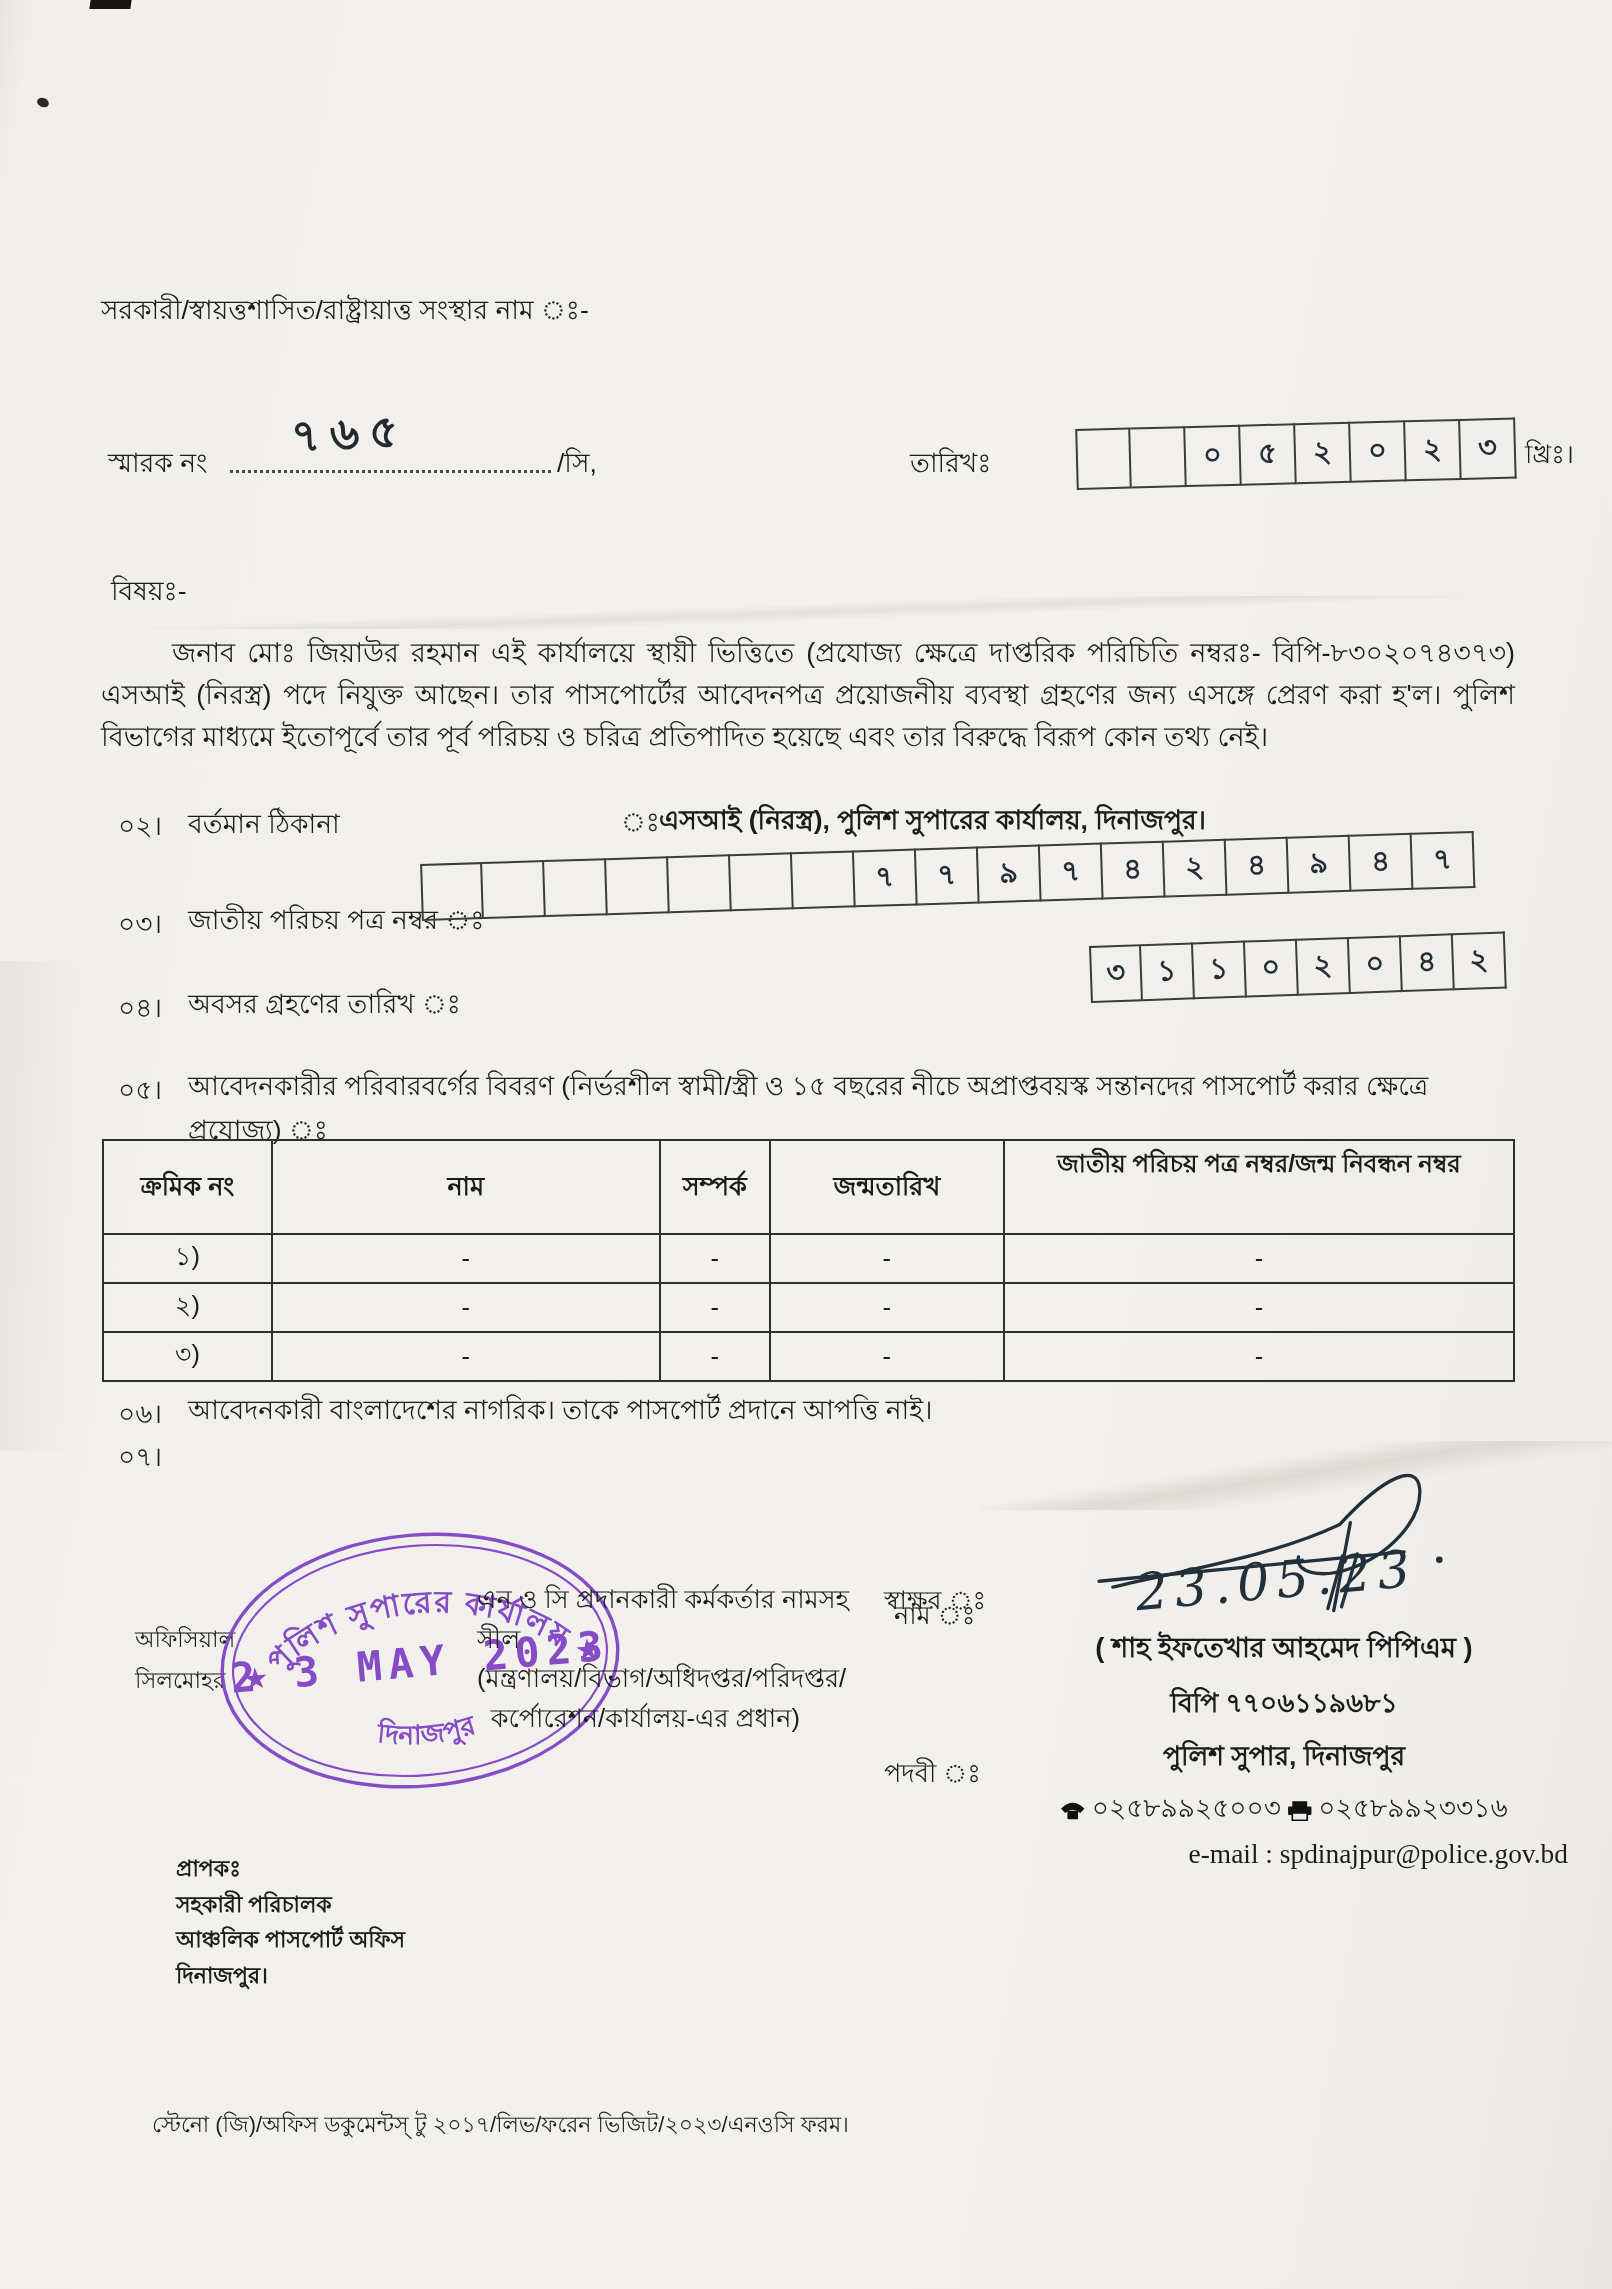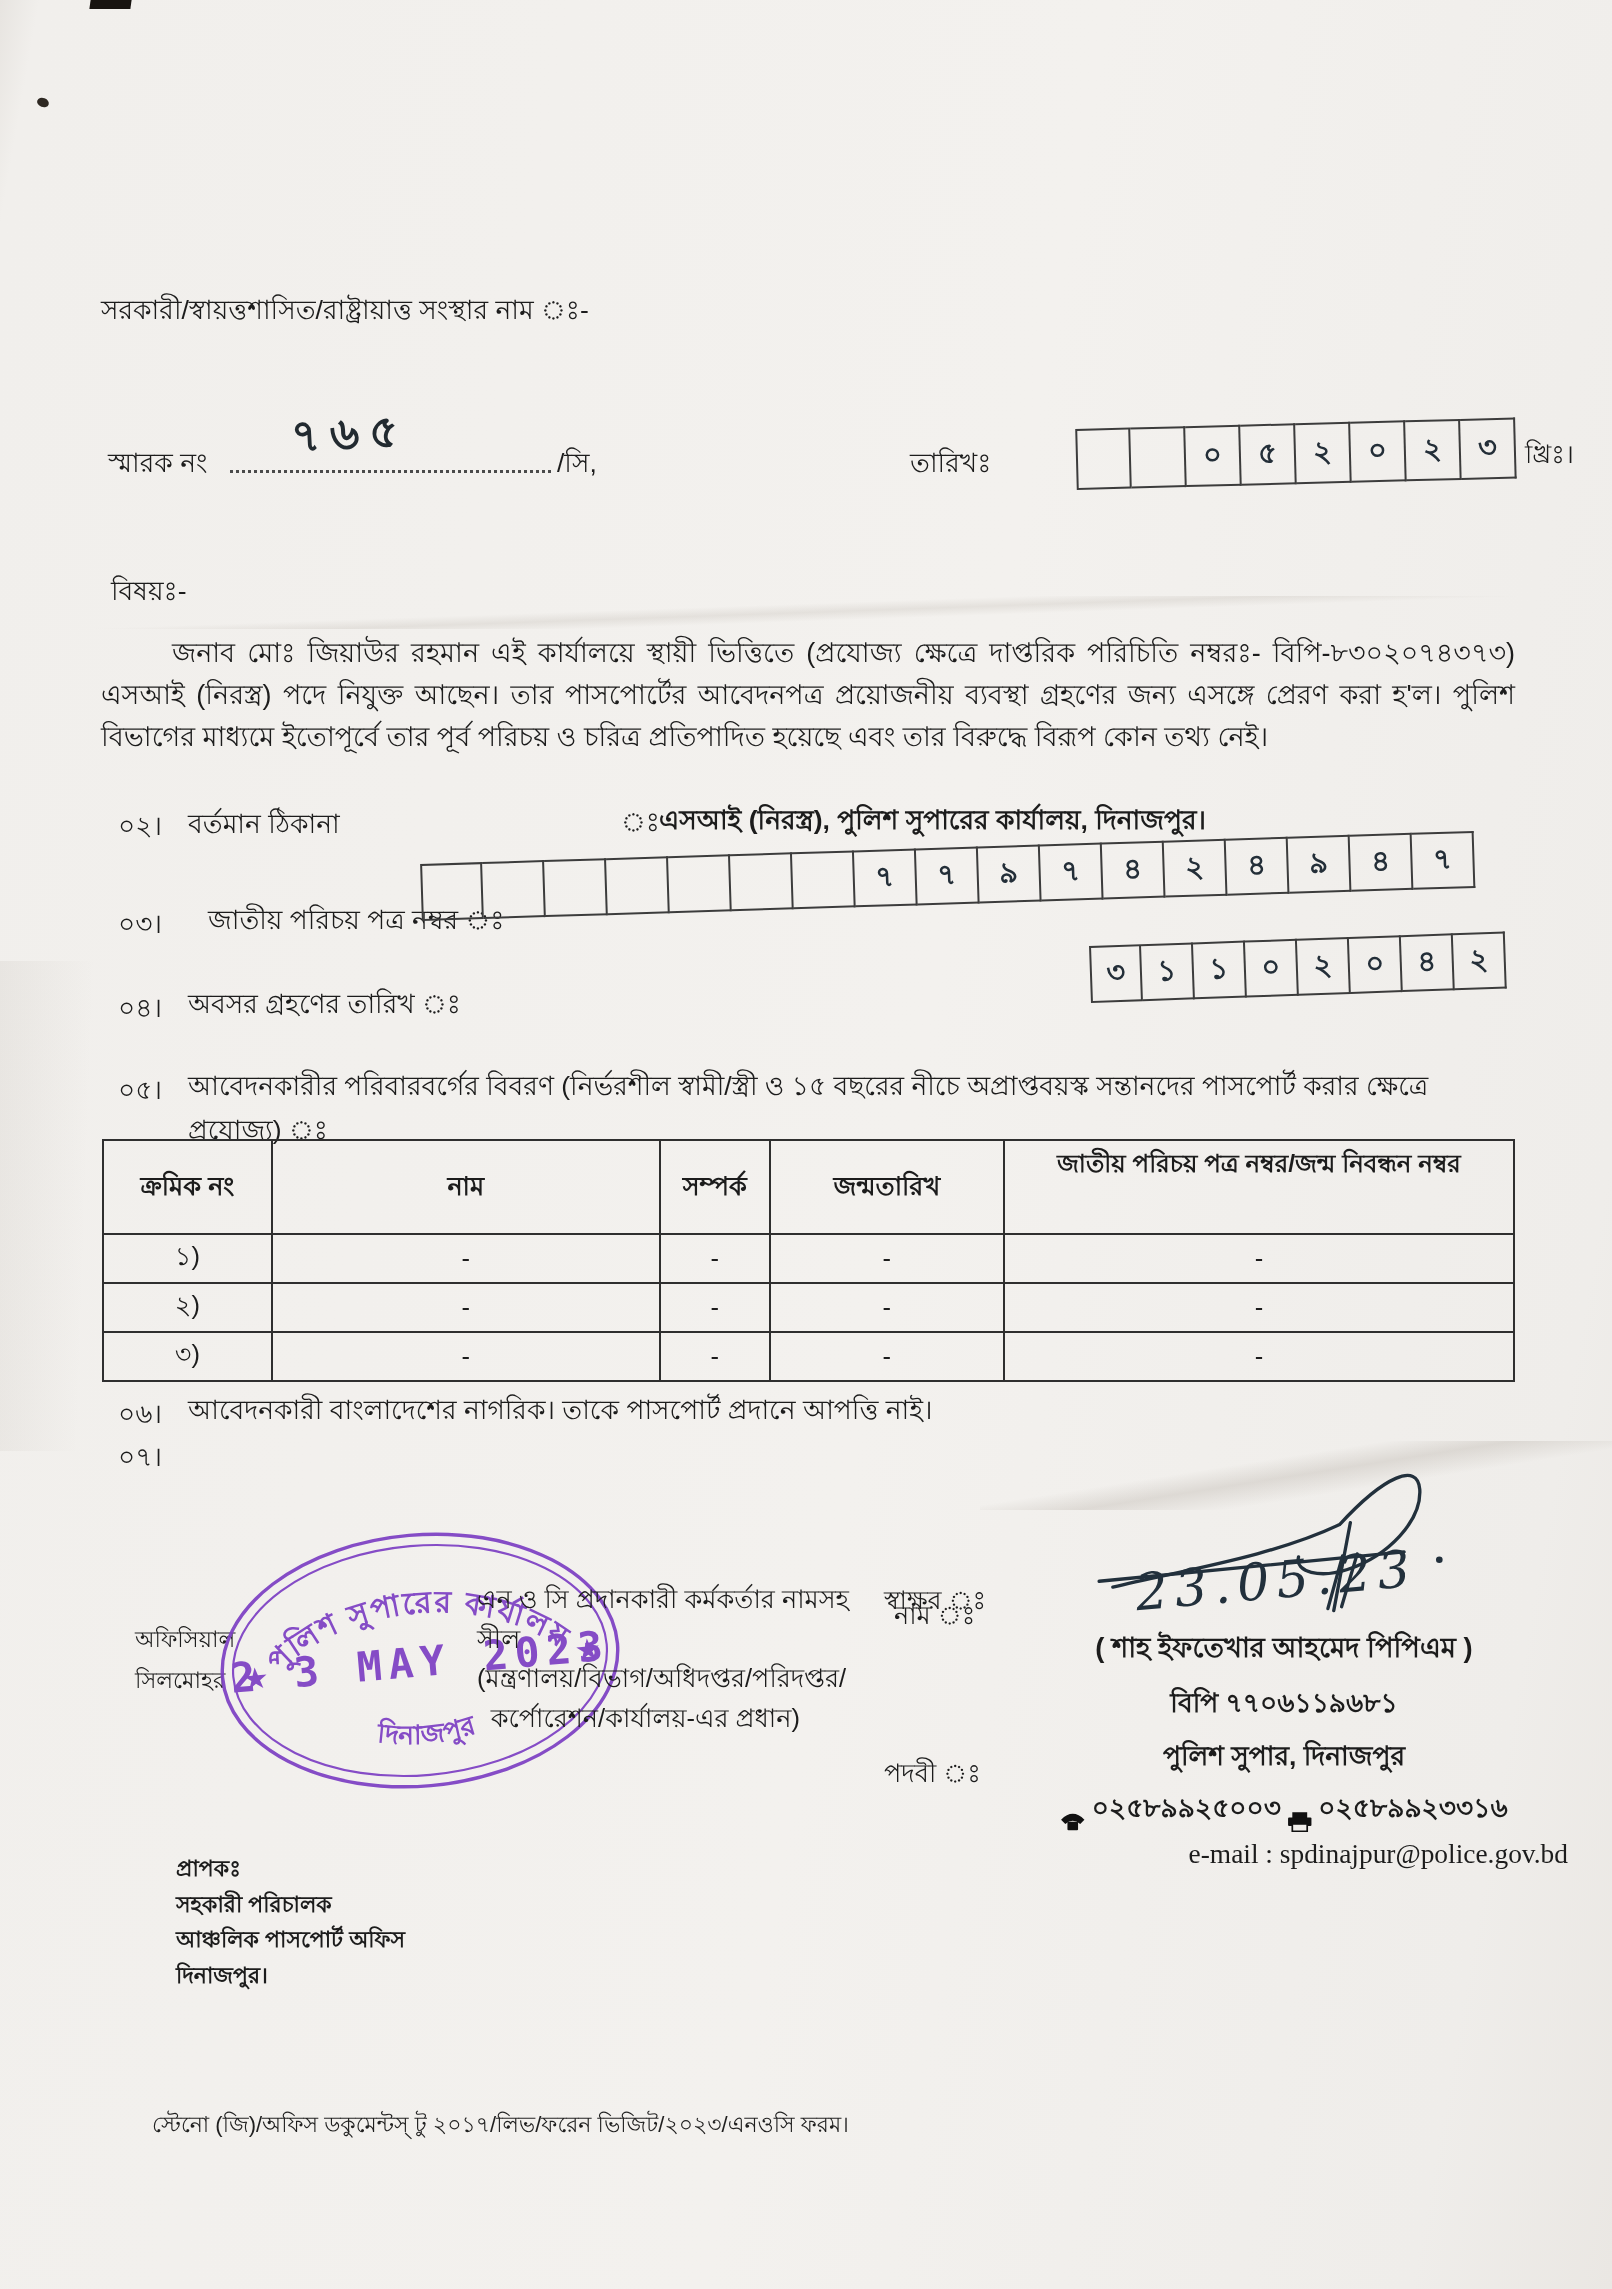--- a/index.html
+++ b/index.html
@@ -70,22 +70,22 @@
   .officer-text{left:477px;top:1580px;width:412px;font-size:25.5px;line-height:1.55;}
   .officer-text .l3{margin-left:13.7px;}
   .sig-label{font-size:25.5px;}
   .signature-svg{left:1093px;top:1462px;}
   .hand-date{left:1135px;top:1551px;font-size:51px;letter-spacing:6.9px;color:#22303c;
     transform:rotate(-5deg);font-family:"DejaVu Serif","Liberation Serif",serif;font-style:italic;}
   .signatory-block{left:1000px;top:1627px;width:568px;text-align:center;}
   .sig-name{font-size:27.4px;font-weight:bold;}
   .sig-bp{font-size:26.5px;font-weight:bold;margin-top:9.8px;}
   .sig-desig{font-size:26.5px;font-weight:600;margin-top:8.8px;}
-  .sig-contact{display:flex;align-items:flex-end;justify-content:center;gap:5.9px;margin-top:8.8px;
-    font-size:26.5px;font-weight:bold;}
+  .sig-contact{display:flex;align-items:center;justify-content:center;gap:5.9px;margin-top:8.8px;
+    font-size:26.5px;font-weight:normal;}
   .sig-email{font-size:27.4px;font-family:"Liberation Serif","DejaVu Serif",serif;margin-top:6.9px;text-align:right;}
   .mini-icon{width:25.5px;height:21.6px;flex:0 0 auto;}
 
   
   .recipient-block{left:176px;top:1851px;font-size:22px;font-weight:600;line-height:1.62;}
   .footer-line{left:152px;top:2107px;font-size:22px;color:#1f1f1f;}
 </style>
 </head>
 <body>
 
@@ -120,21 +120,21 @@
   <div class="abs subject-label">বিষয়ঃ-</div>
 
   <div class="abs body-par">জনাব মোঃ জিয়াউর রহমান এই কার্যালয়ে স্থায়ী ভিত্তিতে (প্রযোজ্য ক্ষেত্রে দাপ্তরিক পরিচিতি নম্বরঃ- বিপি-৮৩০২০৭৪৩৭৩) এসআই (নিরস্ত্র) পদে নিযুক্ত আছেন। তার পাসপোর্টের আবেদনপত্র প্রয়োজনীয় ব্যবস্থা গ্রহণের জন্য এসঙ্গে প্রেরণ করা হ'ল। পুলিশ বিভাগের মাধ্যমে ইতোপূর্বে তার পূর্ব পরিচয় ও চরিত্র প্রতিপাদিত হয়েছে এবং তার বিরুদ্ধে বিরূপ কোন তথ্য নেই।</div>
 
   <div class="abs item-no" style="left:118px;top:806px;">০২।</div>
   <div class="abs item-label" style="left:188px;top:804px;">বর্তমান ঠিকানা</div>
   <div class="abs item-label" style="left:621px;top:802px;">ঃ</div>
   <div class="abs item-value" style="left:659px;top:800px;">এসআই (নিরস্ত্র), পুলিশ সুপারের কার্যালয়, দিনাজপুর।</div>
 
   <div class="abs item-no" style="left:118px;top:904px;">০৩।</div>
-  <div class="abs item-label" style="left:188px;top:900px;margin-left:20px;">জাতীয় পরিচয় পত্র নম্বর ঃ</div>
+  <div class="abs item-label" style="left:188px;top:900px;">জাতীয় পরিচয় পত্র নম্বর ঃ</div>
   <div class="abs boxrow nid-row">
       <div class="cellbox"></div>
       <div class="cellbox"></div>
       <div class="cellbox"></div>
       <div class="cellbox"></div>
       <div class="cellbox"></div>
       <div class="cellbox"></div>
       <div class="cellbox"></div>
       <div class="cellbox">৭</div>
       <div class="cellbox">৭</div>

